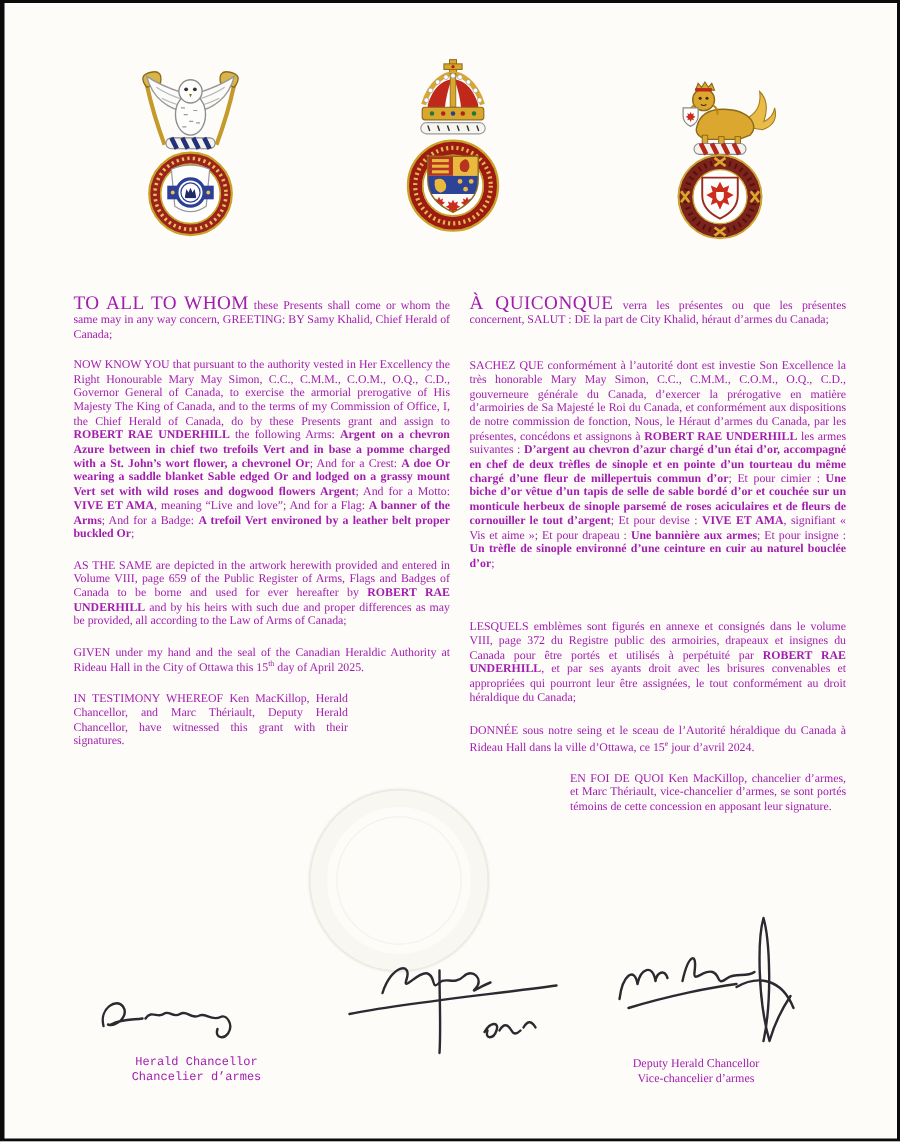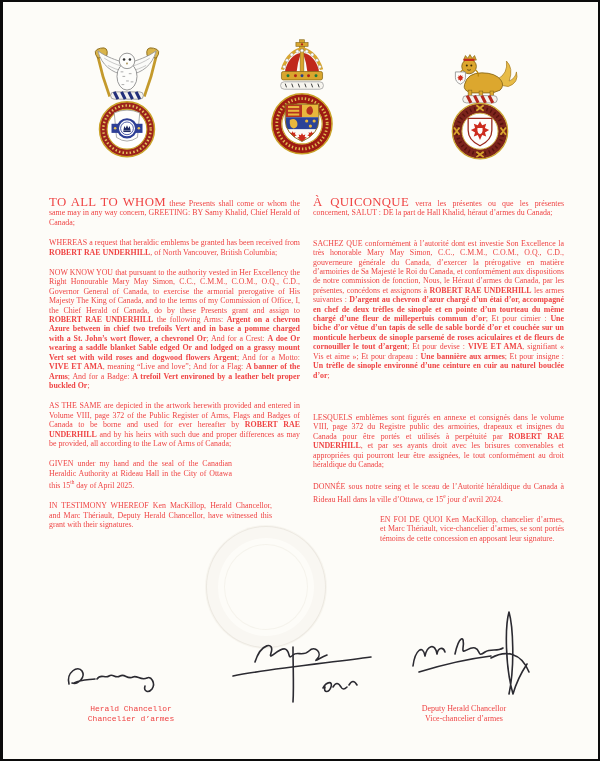--- a/index.html
+++ b/index.html
@@ -1,19 +1,19 @@
 <!DOCTYPE html>
 <html><head>
 <meta charset="utf-8">
 <style>
   html,body{margin:0;padding:0;background:#e8e8e8;}
   .page{
     position:relative;width:600px;height:761px;box-sizing:border-box;
     background:#fdfcf8;border:2px solid #0b0b0b;border-left-width:3px;
-    font-family:"Liberation Serif",serif;color:#ef4444;overflow:hidden;
+    font-family:"Liberation Serif",serif;color:#a21caf;overflow:hidden;
   }
   
   .emblem{position:absolute;}
   .em-left{left:83px;top:36px;width:82px;height:126px;}
   .em-center{left:257px;top:32px;width:84px;height:131px;}
   .em-right{left:436px;top:38px;width:82px;height:124px;}
   .emblem svg{display:block;width:100%;height:100%;}
   
   .col{position:absolute;top:196px;width:251px;text-align:justify;
        font-size:7.9px;line-height:9.4px;}
@@ -196,29 +196,28 @@
       <path d="M42.2,93.5 h5.6 v3 q0,2.6 -2.8,4 q-2.8,-1.4 -2.8,-4 z" fill="#fdfdfb"></path>
     </svg>
   </div>
 
   <div class="seal">
     <div class="seal-inner"></div>
   </div>
 
   <div class="col col-en">
     <p><span class="open">TO ALL TO WHOM</span><span> these Presents shall come or whom the same may in any way concern, GREETING: BY Samy Khalid, Chief Herald of Canada;</span></p>
-    <p><span>WHEREAS a request that heraldic emblems be granted has been received from </span><span class="b">ROBERT RAE UNDERHILL</span><span>, of North Vancouver, British Columbia;</span></p>
     <p><span>NOW KNOW YOU that pursuant to the authority vested in Her Excellency the Right Honourable Mary May Simon, C.C., C.M.M., C.O.M., O.Q., C.D., Governor General of Canada, to exercise the armorial prerogative of His Majesty The King of Canada, and to the terms of my Commission of Office, I, the Chief Herald of Canada, do by these Presents grant and assign to </span><span class="b">ROBERT RAE UNDERHILL</span><span> the following Arms: </span><span class="b">Argent on a chevron Azure between in chief two trefoils Vert and in base a pomme charged with a St. John’s wort flower, a chevronel Or</span><span>; And for a Crest: </span><span class="b">A doe Or wearing a saddle blanket Sable edged Or and lodged on a grassy mount Vert set with wild roses and dogwood flowers Argent</span><span>; And for a Motto: </span><span class="b">VIVE ET AMA</span><span>, meaning “Live and love”; And for a Flag: </span><span class="b">A banner of the Arms</span><span>; And for a Badge: </span><span class="b">A trefoil Vert environed by a leather belt proper buckled Or</span><span>;</span></p>
-    <p><span>AS THE SAME are depicted in the artwork herewith provided and entered in Volume VIII, page 372 of the Public Register of Arms, Flags and Badges of Canada to be borne and used for ever hereafter by </span><span class="b">ROBERT RAE UNDERHILL</span><span> and by his heirs with such due and proper differences as may be provided, all according to the Law of Arms of Canada;</span></p>
+    <p><span>AS THE SAME are depicted in the artwork herewith provided and entered in Volume VIII, page 659 of the Public Register of Arms, Flags and Badges of Canada to be borne and used for ever hereafter by </span><span class="b">ROBERT RAE UNDERHILL</span><span> and by his heirs with such due and proper differences as may be provided, all according to the Law of Arms of Canada;</span></p>
     <p><span>GIVEN under my hand and the seal of the Canadian Heraldic Authority at Rideau Hall in the City of Ottawa this 15</span><span class="sup">th</span><span> day of April 2025.</span></p>
     <p><span>IN TESTIMONY WHEREOF Ken MacKillop, Herald Chancellor, and Marc Thériault, Deputy Herald Chancellor, have witnessed this grant with their signatures.</span></p>
   </div>
 
   <div class="col col-fr">
-    <p><span class="open">À QUICONQUE</span><span> verra les présentes ou que les présentes concernent, SALUT : DE la part de Hall Khalid, héraut d’armes du Canada;</span></p>
+    <p><span class="open">À QUICONQUE</span><span> verra les présentes ou que les présentes concernent, SALUT : DE la part de City Khalid, héraut d’armes du Canada;</span></p>
     <p><span>SACHEZ QUE conformément à l’autorité dont est investie Son Excellence la très honorable Mary May Simon, C.C., C.M.M., C.O.M., O.Q., C.D., gouverneure générale du Canada, d’exercer la prérogative en matière d’armoiries de Sa Majesté le Roi du Canada, et conformément aux dispositions de notre commission de fonction, Nous, le Héraut d’armes du Canada, par les présentes, concédons et assignons à </span><span class="b">ROBERT RAE UNDERHILL</span><span> les armes suivantes : </span><span class="b">D’argent au chevron d’azur chargé d’un étai d’or, accompagné en chef de deux trèfles de sinople et en pointe d’un tourteau du même chargé d’une fleur de millepertuis commun d’or</span><span>; Et pour cimier : </span><span class="b">Une biche d’or vêtue d’un tapis de selle de sable bordé d’or et couchée sur un monticule herbeux de sinople parsemé de roses aciculaires et de fleurs de cornouiller le tout d’argent</span><span>; Et pour devise : </span><span class="b">VIVE ET AMA</span><span>, signifiant « Vis et aime »; Et pour drapeau : </span><span class="b">Une bannière aux armes</span><span>; Et pour insigne : </span><span class="b">Un trèfle de sinople environné d’une ceinture en cuir au naturel bouclée d’or</span><span>;</span></p>
     <p><span>LESQUELS emblèmes sont figurés en annexe et consignés dans le volume VIII, page 372 du Registre public des armoiries, drapeaux et insignes du Canada pour être portés et utilisés à perpétuité par </span><span class="b">ROBERT RAE UNDERHILL</span><span>, et par ses ayants droit avec les brisures convenables et appropriées qui pourront leur être assignées, le tout conformément au droit héraldique du Canada;</span></p>
     <p><span>DONNÉE sous notre seing et le sceau de l’Autorité héraldique du Canada à Rideau Hall dans la ville d’Ottawa, ce 15</span><span class="sup">e</span><span> jour d’avril 2024.</span></p>
     <p><span>EN FOI DE QUOI Ken MacKillop, chancelier d’armes, et Marc Thériault, vice-chancelier d’armes, se sont portés témoins de cette concession en apposant leur signature.</span></p>
   </div>
 
   <svg class="sig-svg s1" viewBox="0 0 112 50">
     <path d="M8,32 C5,20 17,13 21,19 C25,25 17,33 11,31 M13,31 C21,27 28,28 34,27 M36,27 C40,21 44,27 48,24 C52,21 54,27 59,24 C64,21 66,28 72,25 C76,23 80,29 86,26 C90,24 95,31 91,37 C88,41 82,40 84,34"></path>
   </svg>
   <svg class="sig-svg s2" viewBox="0 0 152 74">

